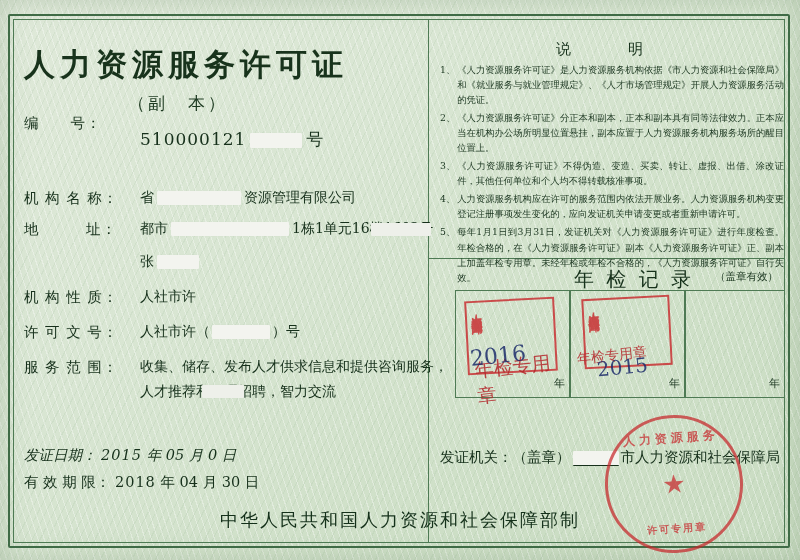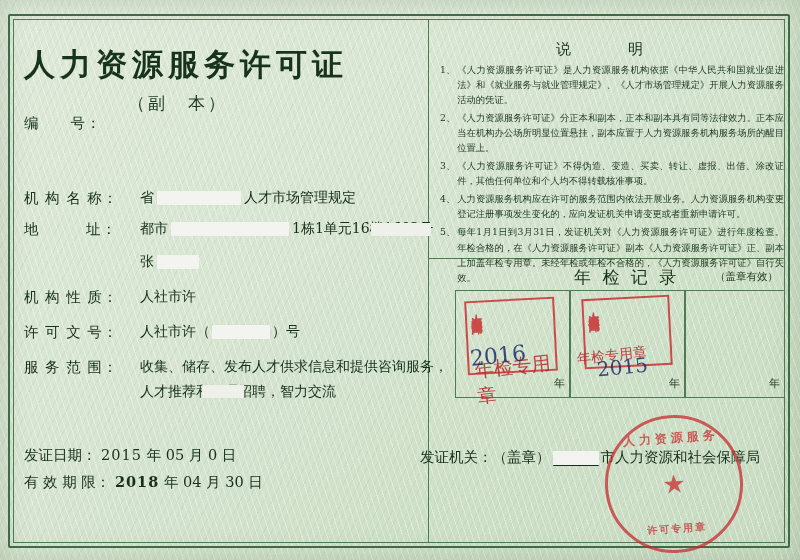--- a/index.html
+++ b/index.html
@@ -154,21 +154,21 @@
     padding-right: 2px;
   }
   .notes-list .txt { flex: 1 1 auto; }
 
   
   .annual-title {
     position: absolute;
     left: 574px;
     top: 266px;
     font-family: "DejaVu Serif", "Liberation Serif", serif;
-    font-size: 17px;
+    font-size: 20px;
     letter-spacing: 3px;
     color: #17321c;
   }
   .seal-valid {
     position: absolute;
     right: 22px;
     top: 270px;
     font-family: "DejaVu Serif", "Liberation Serif", serif;
     font-size: 10.5px;
     color: #1b3620;
@@ -303,24 +303,27 @@
   <div class="paper-edge"></div>
   <div class="frame-outer"></div>
   <div class="frame-inner"></div>
   <div class="col-divider"></div>
   <div class="notes-divider-h"></div>
 
   <div class="title">人力资源服务许可证</div>
   <div class="subtitle">（副　本）</div>
 
   <div class="field flabel" style="left:24px; top:114px;">编　　号：</div>
+  <div class="field fvalue-lg" style="left:140px; top:128px;">
+    <span>510000121</span><span class="redact" style="width:52px;height:15px;margin:0 4px;"></span><span>号</span>
+  </div>
 
   <div class="field flabel" style="left:24px; top:189px;text-align:right;">机 构 名 称：</div>
   <div class="field fvalue" style="left:140px; top:189px;">
-    <span>省</span><span class="redact" style="width:84px;height:14px;margin:0 3px;"></span><span>人才市场管理规定</span>
+    <span>省</span><span class="redact" style="width:84px;height:14px;margin:0 3px;"></span><span>资源管理有限公司</span>
   </div>
 
   <div class="field flabel" style="left:24px; top:220px;">地　　　址：</div>
   <div class="field fvalue" style="left:140px; top:220px;">
     <span>都市</span><span class="redact" style="width:118px;height:14px;margin:0 3px;"></span><span>1栋1单元16楼1602号</span><span class="redact soft" style="width:60px;height:13px;margin-left:-62px;"></span>
   </div>
 
   <div class="field fvalue" style="left:140px; top:253px;">
     <span>张</span><span class="redact" style="width:42px;height:14px;margin-left:3px;"></span>
   </div>
@@ -333,46 +336,46 @@
     <span>人社市许（</span><span class="redact" style="width:58px;height:14px;margin:0 2px;"></span><span>）号</span>
   </div>
 
   <div class="field flabel" style="left:24px; top:358px;text-align:center;">服 务 范 围：</div>
   <div class="field fvalue" style="left:140px; top:358px;">收集、储存、发布人才供求信息和提供咨询服务，</div>
   <div class="field fvalue" style="left:140px; top:383px;">
     <span>人才推荐和代理招聘，智力交流</span>
     <span class="redact soft" style="width:42px;height:13px;position:absolute;left:62px;top:2px;"></span>
   </div>
 
-  <div class="bottom-line" style="left:24px; top:446px;">
+  <div class="bottom-line" style="left:24px; top:446px;font-style:italic;">
     <span>发证日期：</span>
     <span style="letter-spacing:1px;">2015</span>
     <span>年</span>
     <span>05</span>
     <span>月</span>
     <span>0</span>
     <span>日</span>
   </div>
 
   <div class="bottom-line" style="left:24px; top:473px;">
     <span>有 效 期 限：</span>
-    <span style="letter-spacing:1px;font-weight:bold;">2018</span>
+    <span style="letter-spacing:1px;">2018</span>
     <span>年</span>
     <span>04</span>
     <span>月</span>
     <span>30</span>
     <span>日</span>
   </div>
 
   <div class="notes-title">说　　明</div>
 
   <div class="notes-list">
     <div class="item">
       <span class="num">1、</span>
-      <span class="txt">《人力资源服务许可证》是人力资源服务机构依据《中华人民共和国就业促进法》和《就业服务与就业管理规定》、《人才市场管理规定》开展人力资源服务活动的凭证。</span>
+      <span class="txt">《人力资源服务许可证》是人力资源服务机构依据《市人力资源和社会保障局》和《就业服务与就业管理规定》、《人才市场管理规定》开展人力资源服务活动的凭证。</span>
     </div>
     <div class="item">
       <span class="num">2、</span>
       <span class="txt">《人力资源服务许可证》分正本和副本，正本和副本具有同等法律效力。正本应当在机构办公场所明显位置悬挂，副本应置于人力资源服务机构服务场所的醒目位置上。</span>
     </div>
     <div class="item">
       <span class="num">3、</span>
       <span class="txt">《人力资源服务许可证》不得伪造、变造、买卖、转让、虚报、出借、涂改证件，其他任何单位和个人均不得转载核准事项。</span>
     </div>
     <div class="item">
@@ -417,24 +420,25 @@
     <div class="annual-cell" style="left:245px; width:100px;">
       <div class="stamp-hand" style="left:18px; top:52px; font-size:20px;"></div>
       <div class="year-line">
         <span></span>
         <span>年</span>
       </div>
     </div>
 
   </div>
 
-  <div class="bottom-line" style="left:420px; top:448px;">
+  <div class="bottom-line" style="left:440px; top:448px;">
     <span>发证机关：（盖章）</span><span class="redact ul" style="width:46px;height:14px;margin:0 2px;"></span><span>市人力资源和社会保障局</span>
   </div>
 
   <div class="round-seal">
     <div class="arc-top">人力资源服务</div>
     <div class="star">★</div>
     <div class="arc-bottom">许可专用章</div>
   </div>
 
+  <div class="footer-org">中华人民共和国人力资源和社会保障部制</div>
 
 </div>
 
 </body></html>

